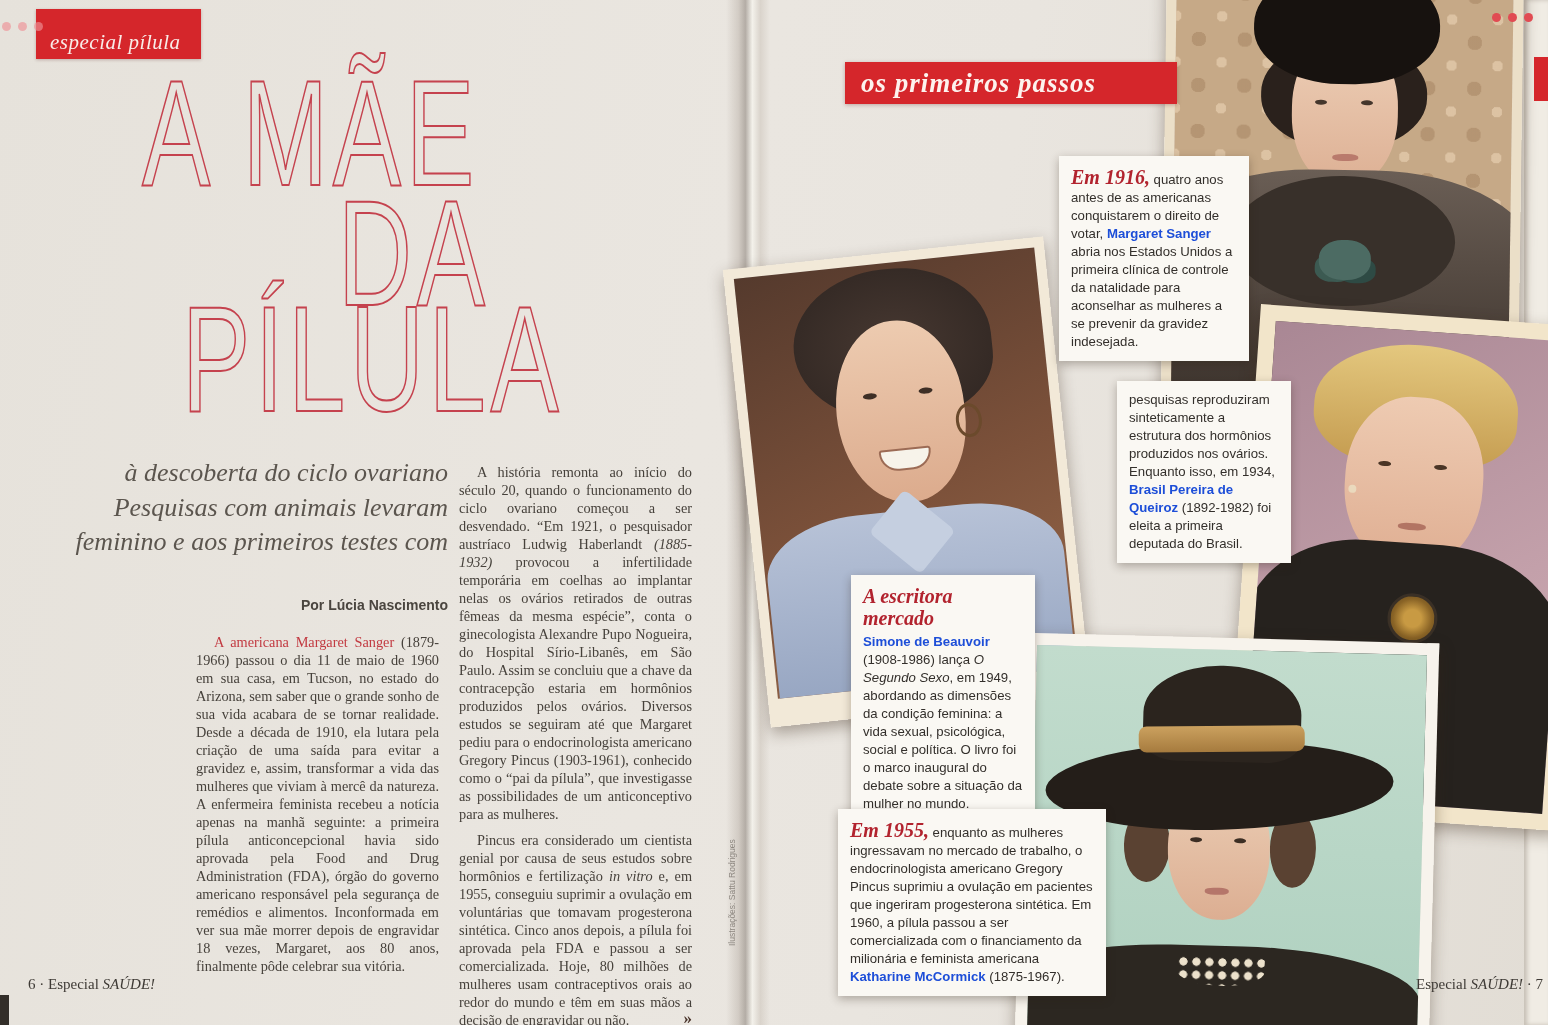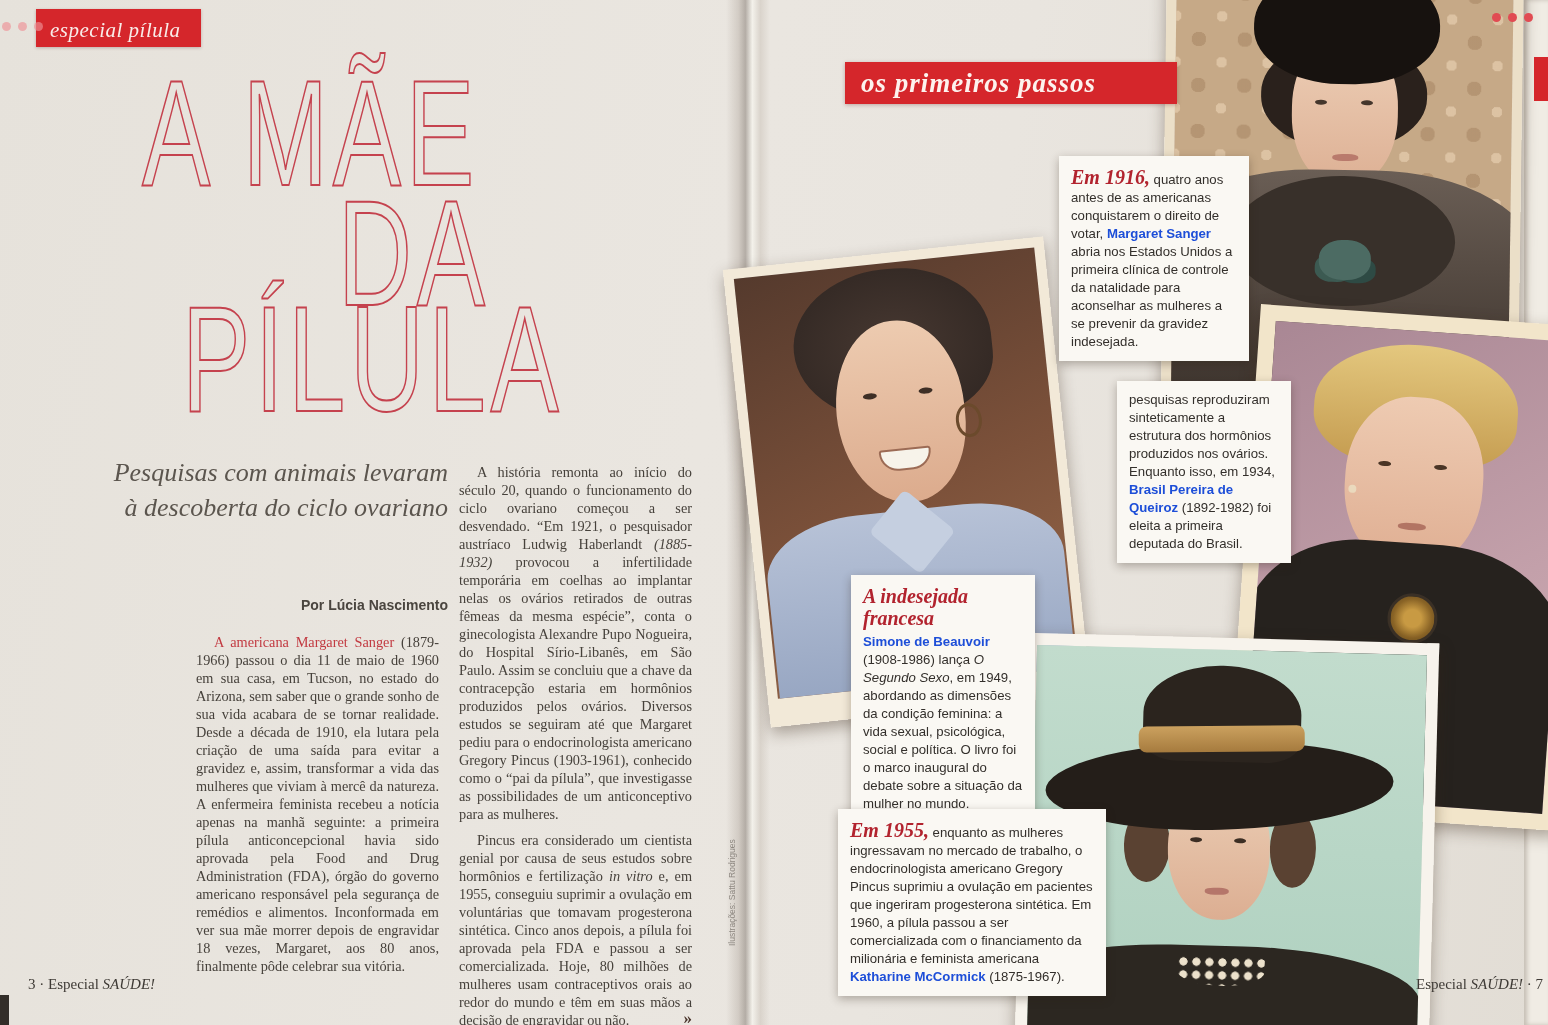--- a/index.html
+++ b/index.html
@@ -13,21 +13,21 @@
     box-shadow:inset 3px 0 4px rgba(70,55,40,.25);z-index:0;}
   .red-tab{position:absolute;left:1534px;top:57px;width:14px;height:44px;background:#d5262b;z-index:6;}
   .corner-sliver{position:absolute;left:0;top:995px;width:9px;height:30px;background:#332e29;z-index:7;}
   .dots{position:absolute;display:flex;gap:7px;z-index:9;}
   .dots .dot{width:9px;height:9px;border-radius:50%;background:#e14b52;}
   .dots-left{left:2px;top:22px;opacity:.65;}
   .dots-left .dot{background:#ef9297;}
   .dots-right{left:1492px;top:13px;}
   
   .tag{position:absolute;left:36px;top:9px;height:34px;background:#d5262b;color:#f9ece8;
-    font:italic 21px/34px "Liberation Serif",serif;padding:4px 20px 0 14px;letter-spacing:.5px;z-index:3;
+    font:italic 21px/34px "Liberation Serif",serif;padding:16px 20px 0 14px;letter-spacing:.5px;z-index:3;
     box-shadow:0 1px 3px rgba(80,20,20,.25);}
   .title-line{position:absolute;font-family:"Liberation Sans",sans-serif;font-weight:400;
     color:#c5424e;letter-spacing:6px;font-size:128px;line-height:1;white-space:nowrap;
     transform:scale(.8,1.18);transform-origin:left top;}
   @supports (-webkit-text-stroke:1px red){
     .title-line{color:transparent;-webkit-text-stroke:1.7px #c5424e;}
   }
   .t1{left:142px;top:58px;}
   .t2{left:338px;top:178px;}
   .t3{left:182px;top:284px;}
@@ -153,38 +153,39 @@
 
     <div class="tag">
       <span>especial pílula</span>
     </div>
 
     <div class="title-line t1">A MÃE</div>
     <div class="title-line t2">DA</div>
     <div class="title-line t3">PÍLULA</div>
 
     <div class="subtitle">
+      <div>à descoberta do ciclo ovariano</div>
       <div>Pesquisas com animais levaram</div>
-      <div>à descoberta do ciclo ovariano</div>
+      <div>feminino e aos primeiros testes com</div>
     </div>
     <div class="byline">Por Lúcia Nascimento</div>
 
     <div class="bodycol col1">
       <span class="lead">A americana Margaret Sanger</span><span> (1879-1966) passou o dia 11 de maio de 1960 em sua casa, em Tucson, no estado do Arizona, sem saber que o grande sonho de sua vida acabara de se tornar realidade. Desde a década de 1910, ela lutara pela criação de uma saída para evitar a gravidez e, assim, transformar a vida das mulheres que viviam à mercê da natureza. A enfermeira feminista recebeu a notícia apenas na manhã seguinte: a primeira pílula anticoncepcional havia sido aprovada pela Food and Drug Administration (FDA), órgão do governo americano responsável pela segurança de remédios e alimentos. Inconformada em ver sua mãe morrer depois de engravidar 18 vezes, Margaret, aos 80 anos, finalmente pôde celebrar sua vitória.</span>
     </div>
 
     <div class="bodycol col2">
       <p><span>A história remonta ao início do século 20, quando o funcionamento do ciclo ovariano começou a ser desvendado. “Em 1921, o pesquisador austríaco Ludwig Haberlandt </span><i>(1885-1932)</i><span> provocou a infertilidade temporária em coelhas ao implantar nelas os ovários retirados de outras fêmeas da mesma espécie”, conta o ginecologista Alexandre Pupo Nogueira, do Hospital Sírio-Libanês, em São Paulo. Assim se concluiu que a chave da contracepção estaria em hormônios produzidos pelos ovários. Diversos estudos se seguiram até que Margaret pediu para o endocrinologista americano Gregory Pincus (1903-1961), conhecido como o “pai da pílula”, que investigasse as possibilidades de um anticonceptivo para as mulheres.</span></p>
       <p><span>Pincus era considerado um cientista genial por causa de seus estudos sobre hormônios e fertilização </span><i>in vitro</i><span> e, em 1955, conseguiu suprimir a ovulação em voluntárias que tomavam progesterona sintética. Cinco anos depois, a pílula foi aprovada pela FDA e passou a ser comercializada. Hoje, 80 milhões de mulheres usam contraceptivos orais ao redor do mundo e têm em suas mãos a decisão de engravidar ou não.</span><span class="cont-mark">»</span></p>
     </div>
 
     <div class="credit">Ilustrações: Sattu Rodrigues</div>
 
     <div class="footer footer-left">
-      <span>3 · Especial </span><i>SAÚDE!</i>
+      <span>6 · Especial </span><i>SAÚDE!</i>
     </div>
   </div>
 
   <div class="crease"></div>
 
   <div>
 
     <div class="photo photo-sanger">
       <div class="inner sanger-bg">
         <div class="feat s-hair"></div>
@@ -253,21 +254,21 @@
 
     <div class="infobox box-1916">
       <span class="hd">Em 1916,</span><span> quatro anos antes de as americanas conquistarem o direito de votar, </span><span class="b">Margaret Sanger</span><span> abria nos Estados Unidos a primeira clínica de controle da natalidade para aconselhar as mulheres a se prevenir da gravidez indesejada.</span>
     </div>
 
     <div class="infobox box-1930">
       <span>pesquisas reproduziram sinteticamente a estrutura dos hormônios produzidos nos ovários. Enquanto isso, em 1934, </span><span class="b">Brasil Pereira de Queiroz</span><span> (1892-1982) foi eleita a primeira deputada do Brasil.</span>
     </div>
 
     <div class="infobox box-beauvoir">
-      <span class="hd hd-block">A indesejada francesa</span><span class="b">Simone de Beauvoir</span><span> (1908-1986) lança </span><span class="it">O Segundo Sexo</span><span>, em 1949, abordando as dimensões da condição feminina: a vida sexual, psicológica, social e política. O livro foi o marco inaugural do debate sobre a situação da mulher no mundo.</span>
+      <span class="hd hd-block">A escritora mercado</span><span class="b">Simone de Beauvoir</span><span> (1908-1986) lança </span><span class="it">O Segundo Sexo</span><span>, em 1949, abordando as dimensões da condição feminina: a vida sexual, psicológica, social e política. O livro foi o marco inaugural do debate sobre a situação da mulher no mundo.</span>
     </div>
 
     <div class="infobox box-1955">
       <span class="hd">Em 1955,</span><span> enquanto as mulheres ingressavam no mercado de trabalho, o endocrinologista americano Gregory Pincus suprimiu a ovulação em pacientes que ingeriram progesterona sintética. Em 1960, a pílula passou a ser comercializada com o financiamento da milionária e feminista americana </span><span class="b">Katharine McCormick</span><span> (1875-1967).</span>
     </div>
 
     <div class="footer footer-right">
       <span>Especial </span><i>SAÚDE!</i><span> · 7</span>
     </div>
   </div>

